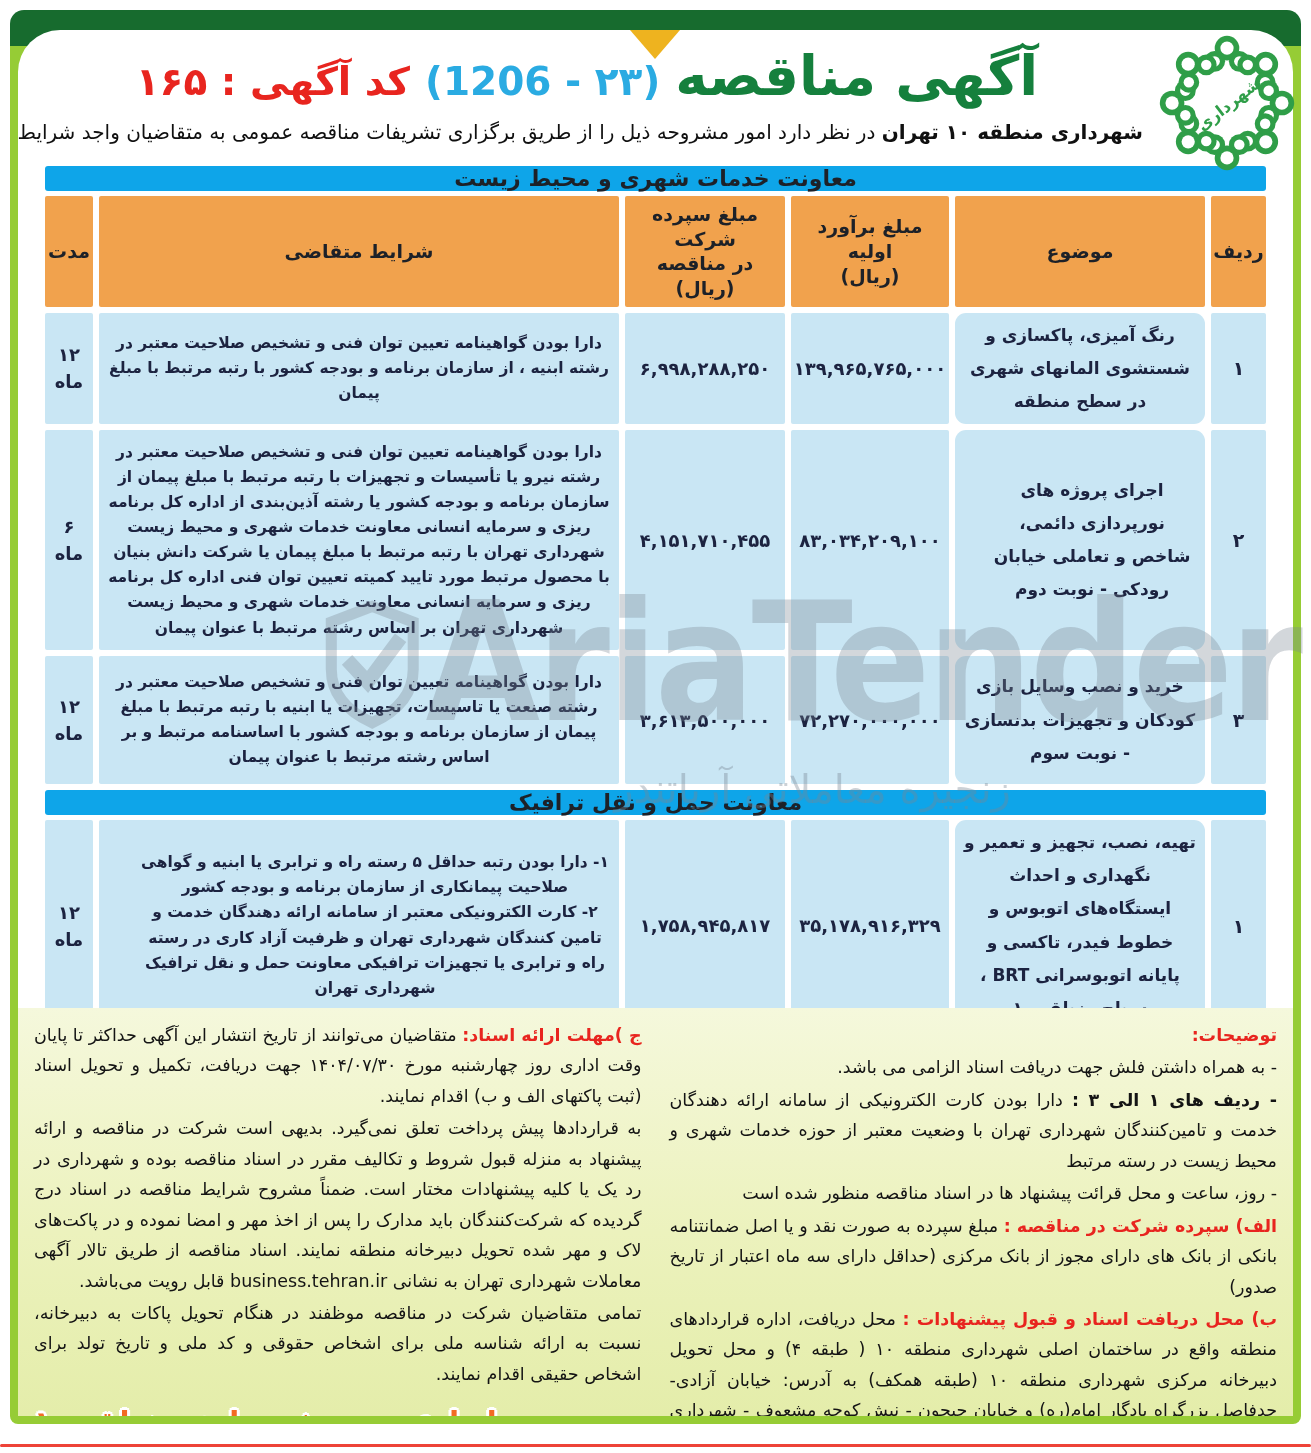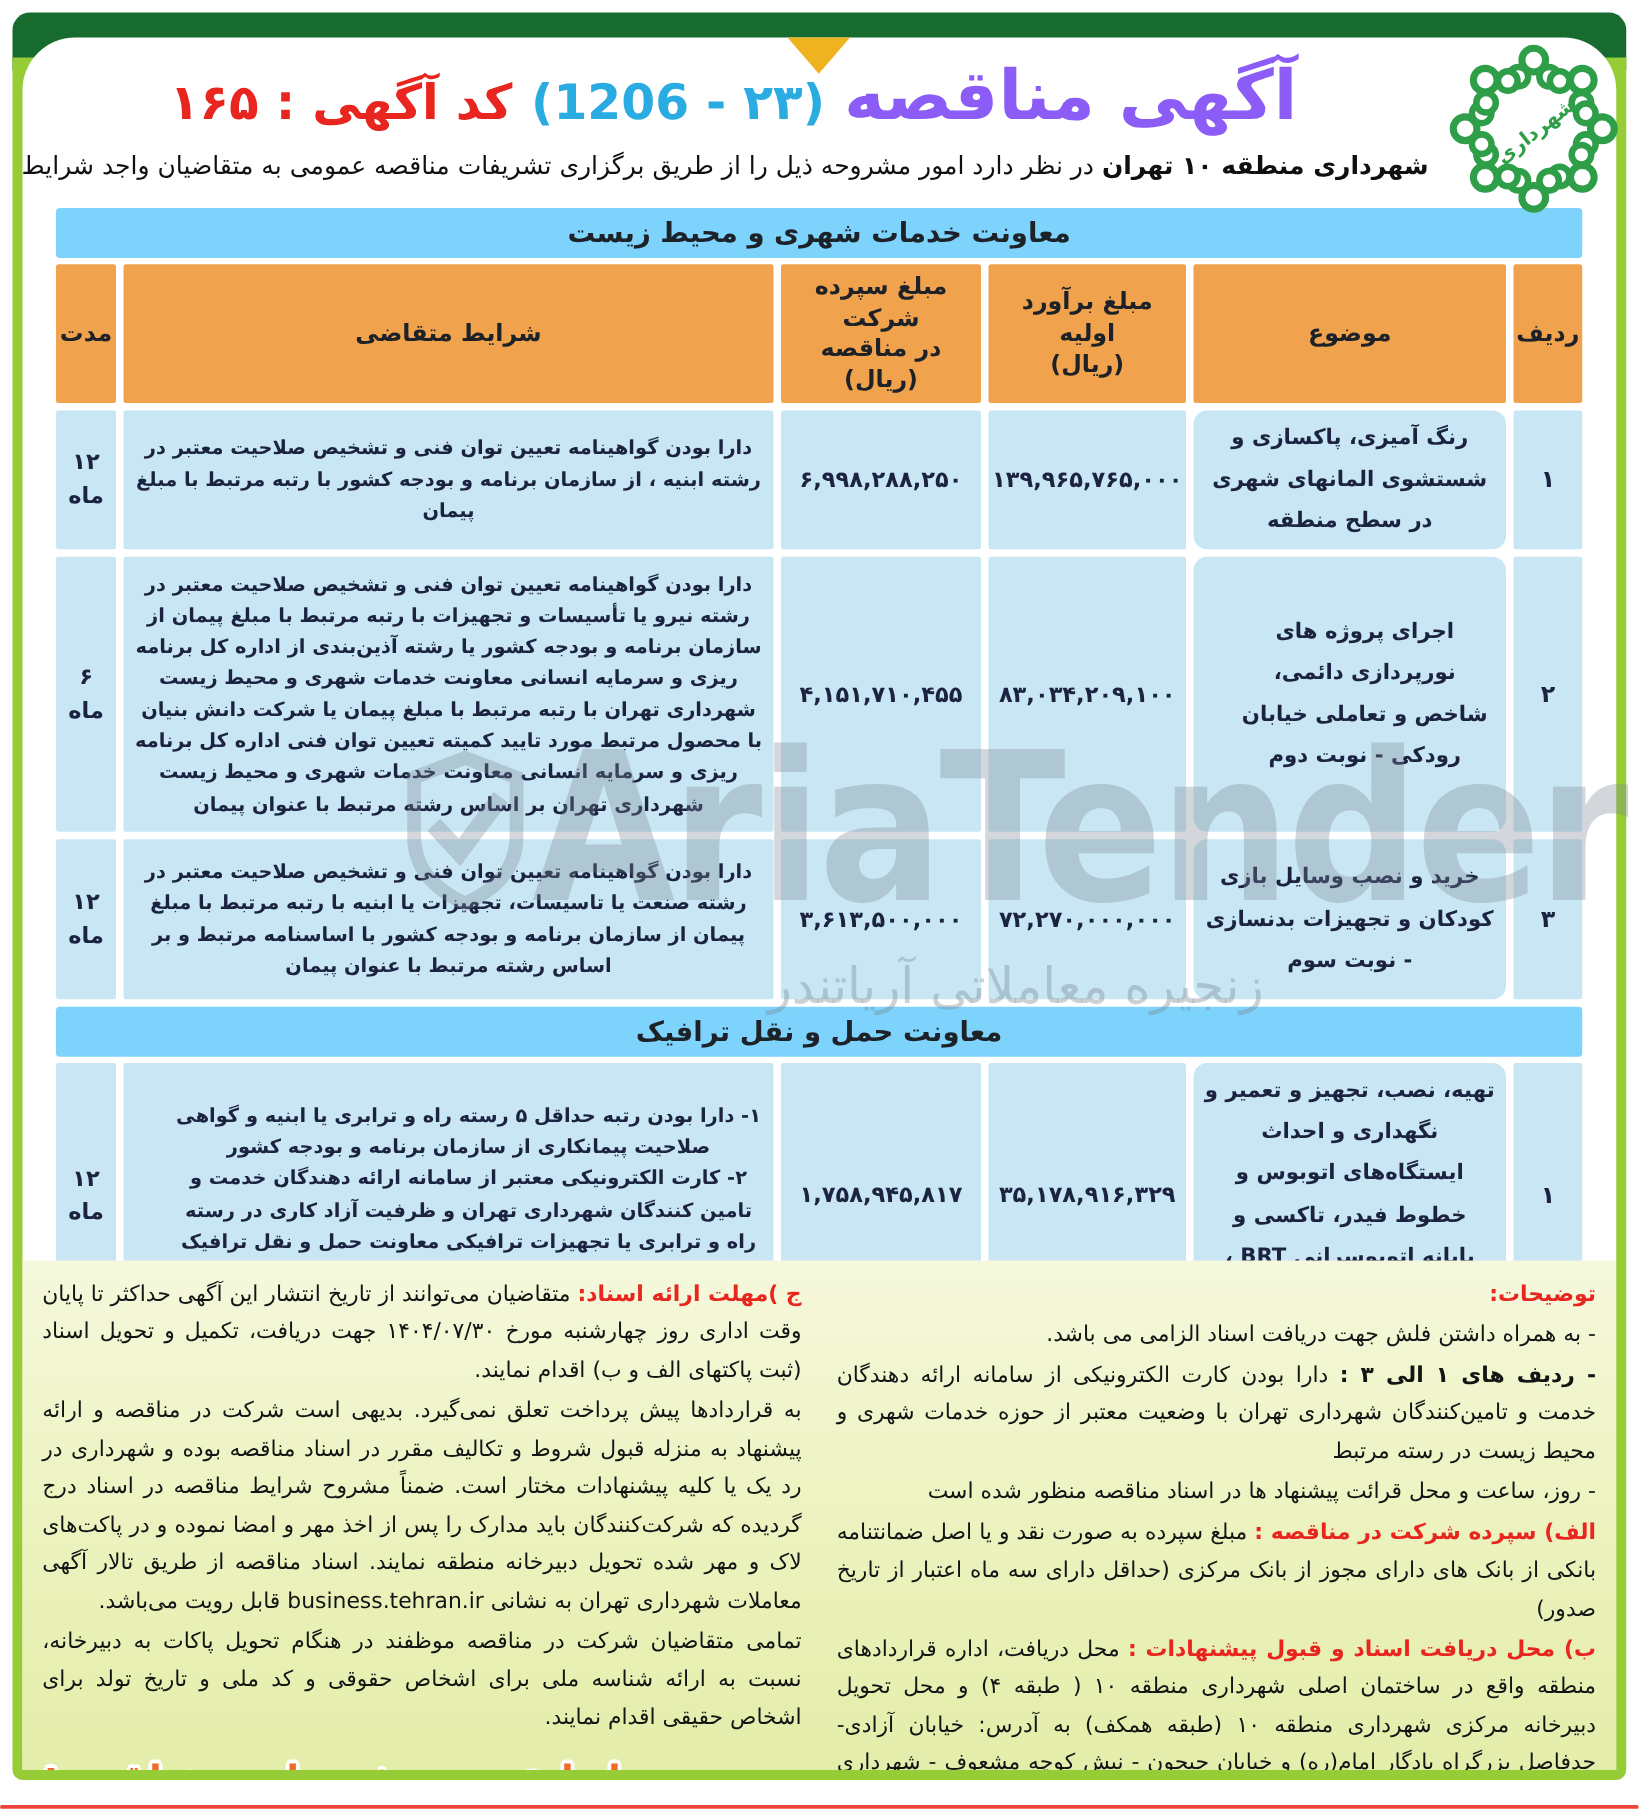--- a/index.html
+++ b/index.html
@@ -18,30 +18,30 @@
     background:#ffffff;border-radius:42px 42px 0 0;overflow:hidden;}
   .triangle{position:absolute;left:630px;top:30px;width:0;height:0;z-index:7;
     border-left:25px solid transparent;border-right:25px solid transparent;
     border-top:29px solid #eeb31f;}
   .red-line{position:absolute;left:0;right:0;top:1444px;height:3px;background:#ee4338;border-radius:3px;}
 
   
   .logo{position:absolute;right:8px;top:32px;z-index:8;}
   .title-row{margin-top:14px;padding-right:255px;padding-left:165px;
     text-align:center;white-space:nowrap;}
-  .title-row .t-big{font-size:55px;font-weight:bold;color:#8b5cf6;letter-spacing:-1px;}
+  .title-row .t-big{font-size:55px;font-weight:bold;color:#15803d;letter-spacing:-1px;}
   .title-row .t-blue{font-size:39px;font-weight:bold;color:#2aabe2;margin:0 10px;}
   .title-row .t-mid{font-size:39px;font-weight:bold;color:#e8251f;}
   .subtitle{margin-top:12px;padding-right:150px;padding-left:48px;font-size:20px;
     color:#101010;white-space:nowrap;}
   .subtitle b{font-weight:bold;margin-top:47px;}
 
   
   .table-wrap{position:absolute;top:136px;left:27px;right:27px;}
-  .band{height:40px;margin-bottom:5px;background:#7dd3fc;border-radius:3px;
+  .band{height:25px;margin-bottom:5px;background:#0ea5e9;border-radius:3px;
     display:flex;align-items:center;justify-content:center;
     font-size:22px;font-weight:bold;color:#1d2128;}
   .grid{display:grid;grid-template-columns:55px 250px 158px 160px 520px 48px;
     gap:6px;direction:rtl;margin-bottom:6px;}
   .cell{display:flex;align-items:center;justify-content:center;text-align:center;
     padding:6px 8px;box-sizing:border-box;white-space:pre-line;
     font-weight:bold;color:#1c2340;border-radius:2px;}
   .hcell{background:#f1a24d;min-height:74px;font-size:19px;line-height:1.3;color:#1d2128;}
   .bcell{background:#c9e6f4;}
   .c-rownum{font-size:19px;}

